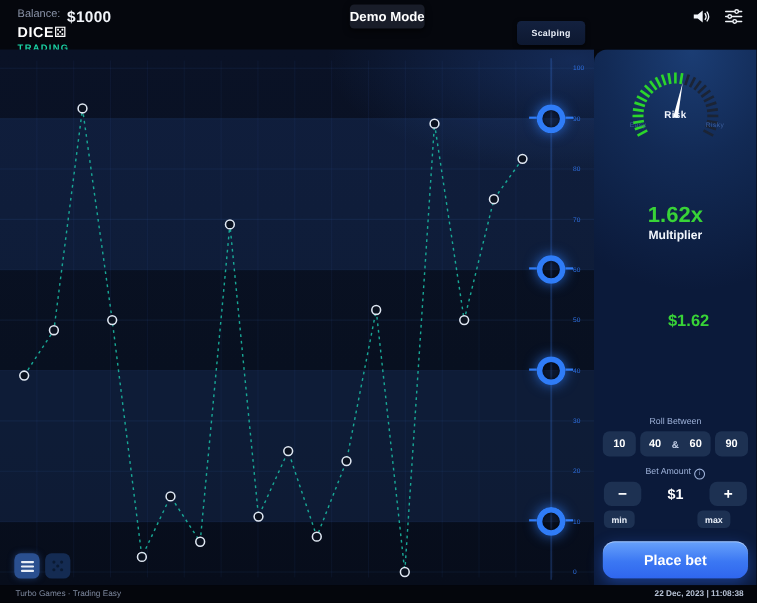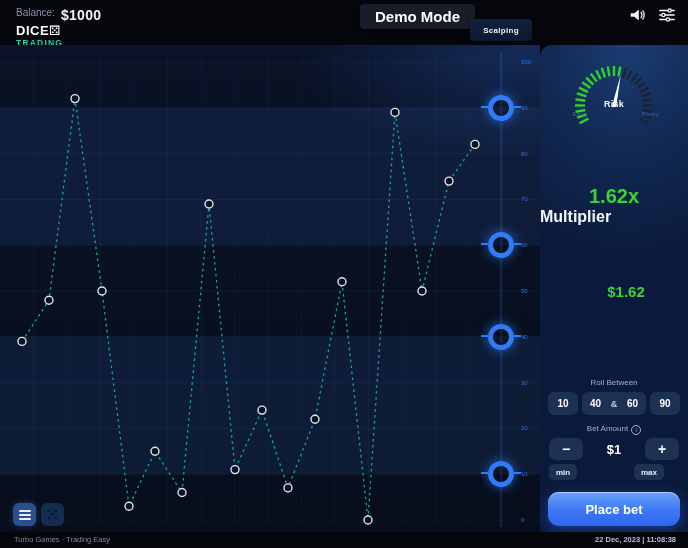--- a/index.html
+++ b/index.html
@@ -8,22 +8,22 @@
   
   .topbar{position:absolute;left:0;top:0;width:688px;height:45px;background:#05070d;}
   .balance{position:absolute;left:16px;top:7px;display:flex;align-items:flex-start;gap:6px;}
   .balance .lbl{font-size:10px;color:#8a93a8;}
   .balance .val{font-size:14px;font-weight:bold;color:#f2f5fa;letter-spacing:.3px;}
   .logo{position:absolute;left:16px;top:22px;line-height:1;}
   .logo .l1{font-size:13px;font-weight:bold;color:#ffffff;letter-spacing:.5px;}
   .logo .die{font-size:13px;color:#ffffff;}
   .logo .l2{font-size:8.5px;font-weight:bold;color:#1bd3a5;letter-spacing:1.2px;margin-top:1px;}
   .demo-badge{position:absolute;left:318px;top:4px;background:#191d29;color:#fff;
-      font-size:15px;font-weight:bold;padding:4px 15px;border-radius:4px;
-      box-shadow:0 2px 6px rgba(0,0,0,.65);margin-left:42px;}
+      font-size:12px;font-weight:bold;padding:4px 0;border-radius:4px;
+      box-shadow:0 2px 6px rgba(0,0,0,.65);}
   .top-icons{position:absolute;right:10px;top:4px;display:flex;gap:8px;align-items:center;}
   .icon-btn{width:22px;height:22px;display:flex;align-items:center;justify-content:center;cursor:pointer;}
   
   .scalping{position:absolute;left:470px;top:19px;width:62px;height:22px;
       background:linear-gradient(180deg,#13213f,#0d1830);border-radius:4px;
       color:#e8eef8;font-size:8px;font-weight:bold;display:flex;align-items:center;justify-content:center;
       letter-spacing:.3px;box-shadow:0 1px 4px rgba(0,0,0,.5);}
   
   .chart{position:absolute;left:0;top:45px;width:540px;height:487px;
       background:linear-gradient(180deg,#0a1226 0%,#081020 60%,#070d1b 100%);overflow:hidden;}
@@ -46,22 +46,22 @@
       background:radial-gradient(ellipse 120% 45% at 60% 0%,#1b3d74 0%,#122a55 45%,#0b1a3a 100%);
       background-color:#0b1a3a;}
   .gauge-wrap{position:absolute;left:8px;top:6px;width:132px;height:78px;}
   .gauge-label{position:absolute;left:0;top:48px;width:132px;text-align:center;
       color:#f2f6fc;font-size:9px;font-weight:bold;letter-spacing:.3px;}
   .gauge-easy,.gauge-risky{position:absolute;top:60px;width:40px;text-align:center;
       font-size:6px;color:#3d5f9e;letter-spacing:.4px;}
   .gauge-easy{left:12px;} .gauge-risky{left:82px;}
   .mult-val{position:absolute;left:0;top:140px;width:148px;text-align:center;
       color:#38d337;font-size:20px;font-weight:bold;}
-  .mult-lbl{position:absolute;left:0;top:163px;width:148px;
-      color:#f2f6fc;font-size:16px;font-weight:bold;}
+  .mult-lbl{position:absolute;left:0;top:163px;width:148px;text-align:center;
+      color:#f2f6fc;font-size:11px;font-weight:bold;}
   .pay-val{position:absolute;left:0;top:238px;width:172px;text-align:center;
       color:#38d337;font-size:15px;font-weight:bold;}
   .pay-lbl{position:absolute;left:0;top:257px;width:148px;text-align:center;
       color:#f2f6fc;font-size:11px;font-weight:bold;}
   .roll-lbl{position:absolute;left:0;top:333px;width:148px;text-align:center;
       color:#9db1d8;font-size:8px;}
   .roll-row{position:absolute;left:8px;top:347px;width:132px;display:flex;gap:4px;}
   .roll-box{background:#1d3152;border-radius:6px;height:23px;display:flex;align-items:center;
       justify-content:center;color:#fff;font-size:10px;font-weight:bold;cursor:pointer;}
   .roll-box.outer{width:30px;}

